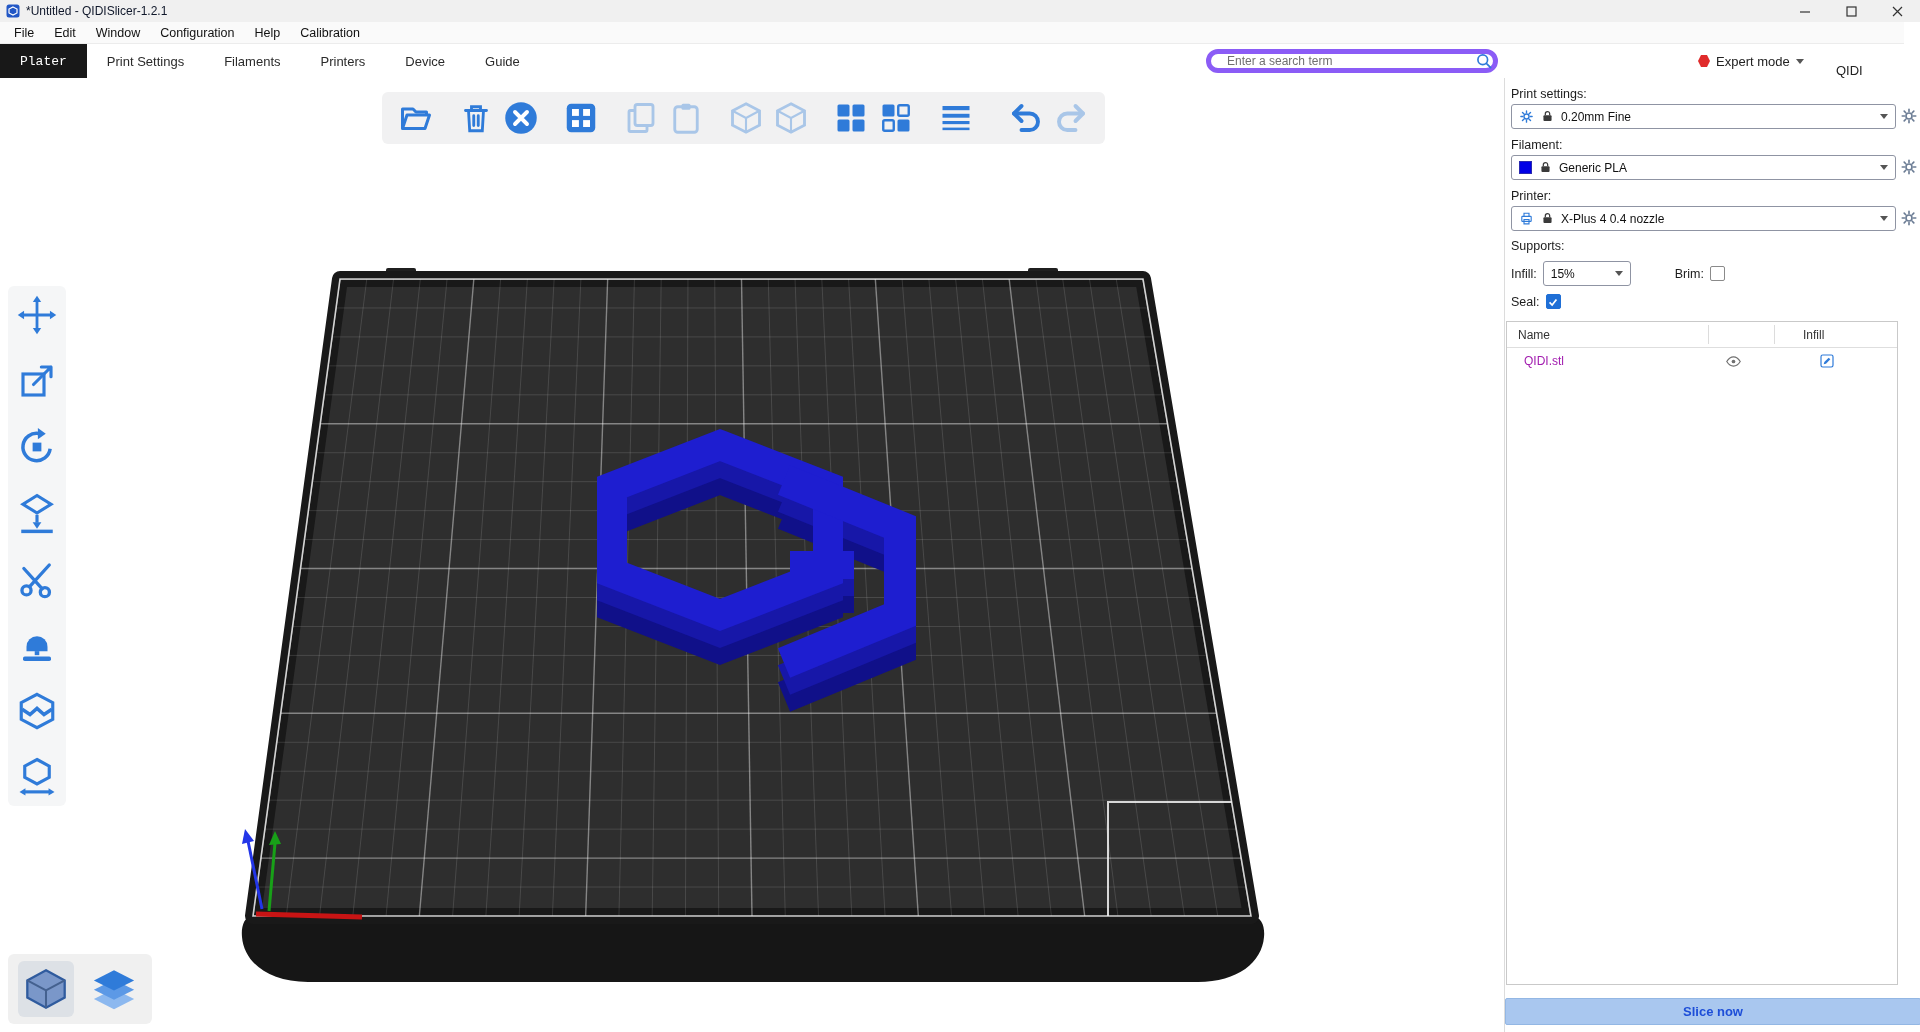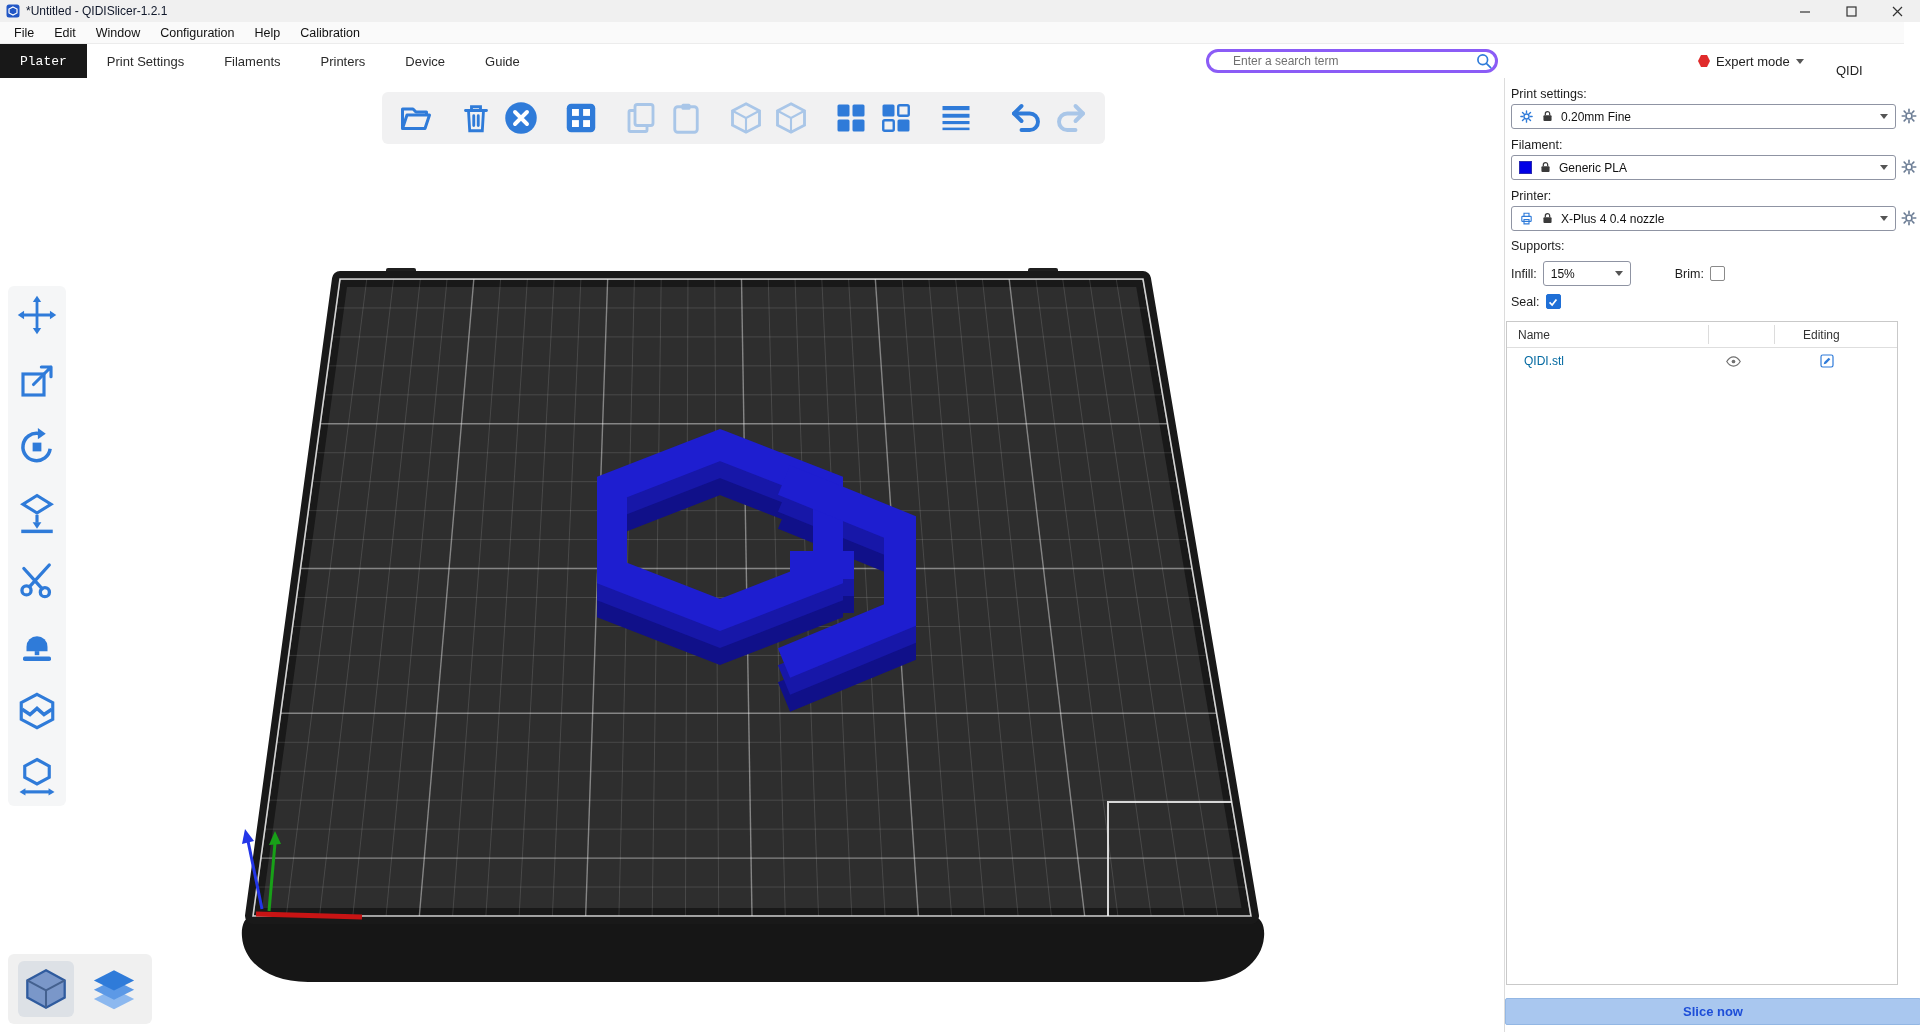--- a/index.html
+++ b/index.html
@@ -20,22 +20,22 @@
     font-size:12.5px; border-bottom:1px solid #ececec; }
   .menu-item { padding:0 10px; height:100%; display:flex; align-items:center; color:#111; cursor:default; }
 
   
   .tabbar { position:absolute; left:0; top:44px; width:1920px; height:34px;
     background:#fff; display:flex; align-items:center; }
   .tab { padding:0 20px; height:100%; display:flex; align-items:center;
     font-size:13px; color:#2b2b2b; cursor:default; }
   .tab.active { background:#181818; color:#fff;font-family:Liberation Mono, monospace; }
   .searchbox { position:absolute; left:1206px; top:5px; width:292px; height:24px; }
-  .searchbox input { width:100%; height:100%; border:3px solid #8b5cf6; border-radius:12px;
-    font-size:12px; padding:0 26px 0 24px; color:#333; font-family:"Liberation Sans",sans-serif; }
+  .searchbox input { width:100%; height:100%; border:5px solid #8b5cf6; border-radius:12px;
+    font-size:12px; padding:0 26px 0 16px; color:#333; font-family:"Liberation Sans",sans-serif; }
   .searchbox input::placeholder { color:#707070; }
   .searchbox .search-ic { position:absolute; right:4px; top:2px; width:20px; height:20px; }
   .mode-block { position:absolute; left:1698px; top:0; height:34px; display:flex;
     align-items:center; gap:6px; font-size:13px; color:#222; }
   .hexagon { width:12px; height:12px; background:#e02b2b;
     clip-path:polygon(25% 0,75% 0,100% 50%,75% 100%,25% 100%,0 50%); }
   .caret { width:0; height:0; border-left:4px solid transparent; border-right:4px solid transparent;
     border-top:5px solid #555; }
   .account-block { position:absolute; left:1836px; top:0; height:34px; display:flex;
     align-items:center; gap:19px; font-size:13px; color:#222;flex-direction:column; }
@@ -88,21 +88,21 @@
   .checkbox.checked svg { width:12px; height:12px; }
 
   .objlist { position:relative; margin:12px 22px 0 1px; height:664px;
     border:1px solid #c9c9c9; background:#fff; }
   .objlist-header { position:relative; height:26px; border-bottom:1px solid #dedede;
     display:flex; align-items:center; font-size:12px; color:#333; }
   .objlist-header .col-name { padding-left:11px; }
   .objlist-header .col-editing { position:absolute; left:296px; }
   .hdr-sep { position:absolute; top:3px; bottom:3px; width:1px; background:#dcdcdc; }
   .sep1 { left:201px; } .sep2 { left:267px; }
-  .obj-row { position:relative; height:26px; display:flex; align-items:center; font-size:12px; color:#0369a1; }
+  .obj-row { position:relative; height:26px; display:flex; align-items:center; font-size:12px; color:#a21caf; }
   .obj-row .obj-name { padding-left:17px; }
   .obj-row .eye { position:absolute; left:218px; top:5px; width:17px; height:17px; }
   .obj-row .edit-ic { position:absolute; left:312px; top:5px; width:16px; height:16px; color:#2f7bd9; }
   .obj-row svg { width:100%; height:100%; }
 
   .slice-btn { position:absolute; left:0; bottom:7px; width:416px; height:27px;
     background:#a9c7ef; border:1px solid #93b7e4; border-radius:2px;
     font-size:13px; font-weight:bold; color:#1d4ed8; font-family:"Liberation Sans",sans-serif; }
 </style>
 </head>
@@ -546,21 +546,21 @@
         <polyline points="3,7.5 6,10.5 11,4" fill="none" stroke="#fff" stroke-width="2"></polyline>
       </svg>
     </span>
   </div>
 
   <div class="objlist">
     <div class="objlist-header">
       <span class="col-name">Name</span>
       <span class="hdr-sep sep1"></span>
       <span class="hdr-sep sep2"></span>
-      <span class="col-editing">Editing</span>
+      <span class="col-editing">Infill</span>
     </div>
     <div class="obj-row">
       <span class="obj-name">QIDI.stl</span>
       <span class="eye">
         <svg viewBox="0 0 24 24">
           <path d="M2.5,12 C5.5,7.2 8.8,5.5 12,5.5 C15.2,5.5 18.5,7.2 21.5,12 C18.5,16.8 15.2,18.5 12,18.5 C8.8,18.5 5.5,16.8 2.5,12 Z" fill="none" stroke="#707070" stroke-width="1.7"></path>
           <circle cx="12" cy="12" r="2.6" fill="#707070"></circle>
         </svg>
       </span>
       <span class="edit-ic">

